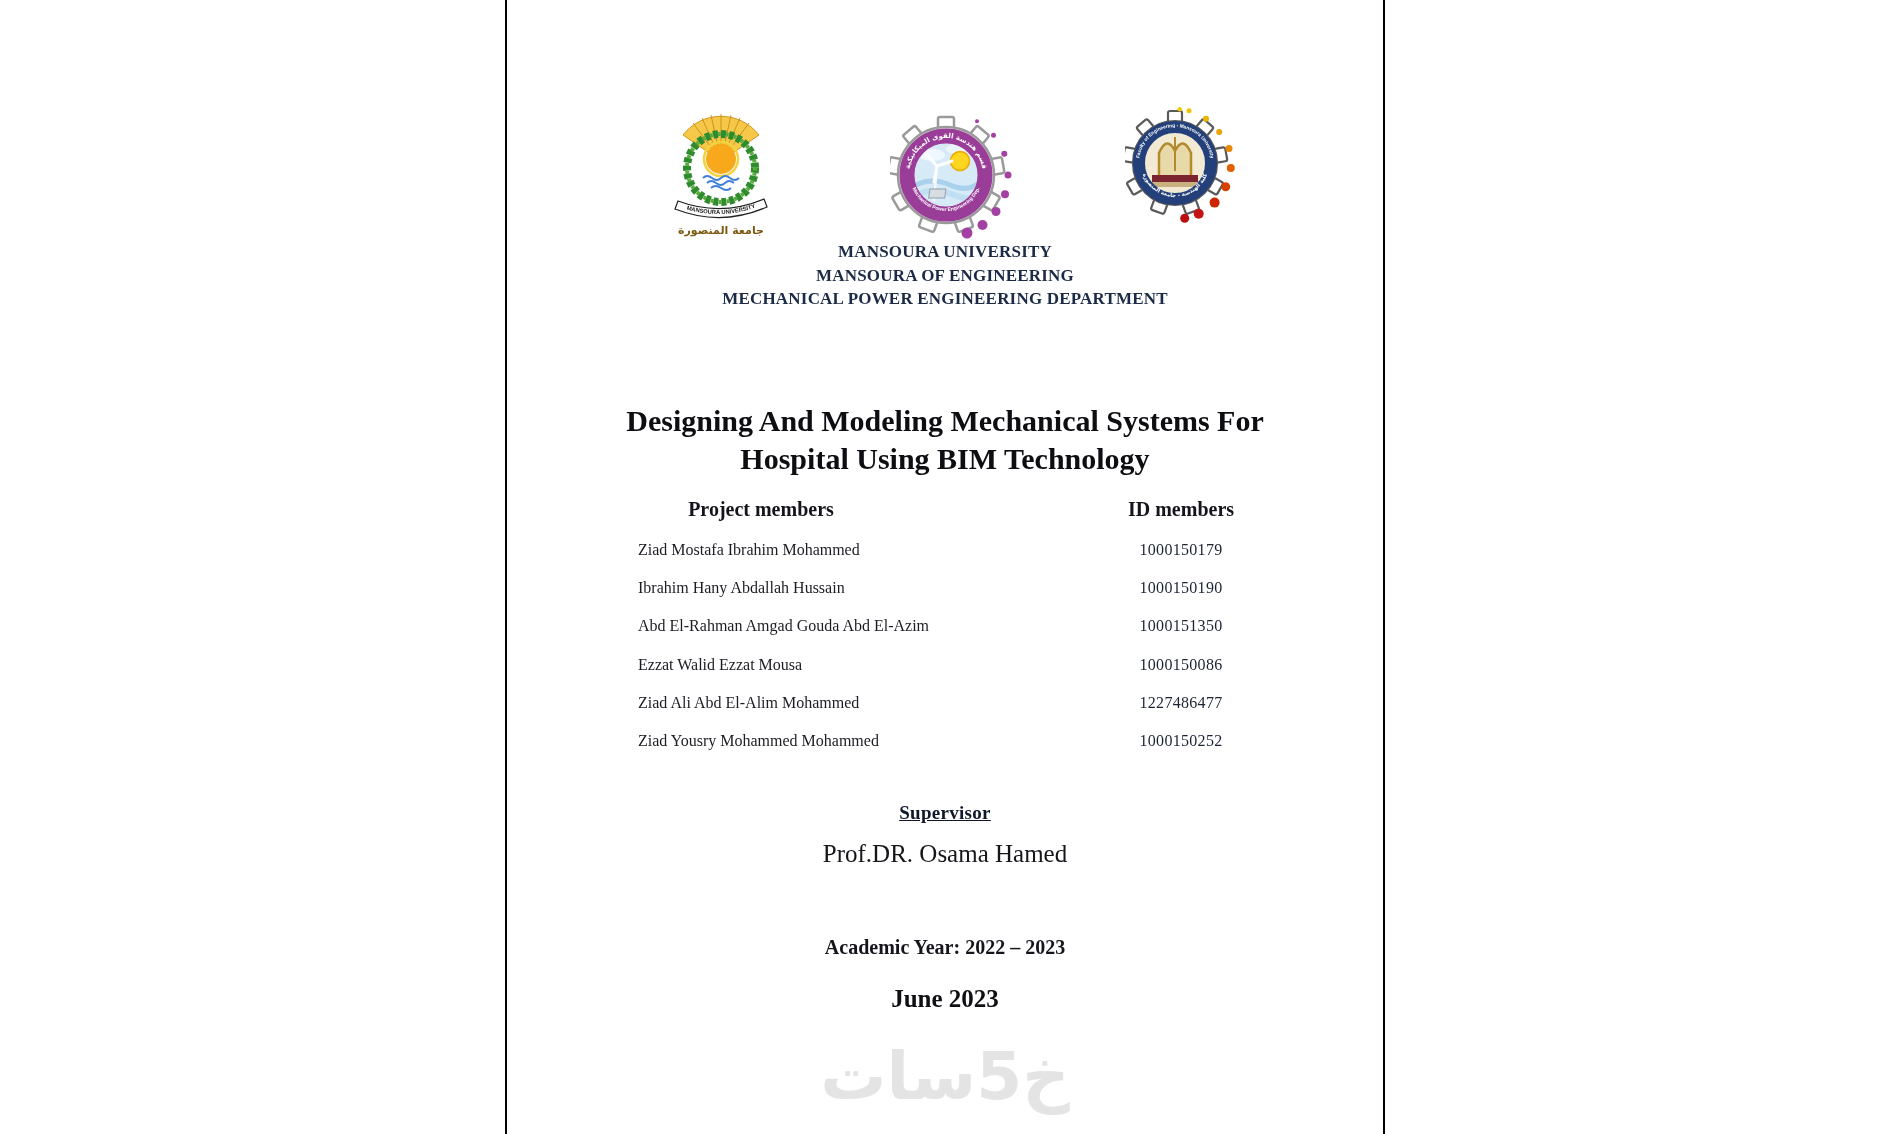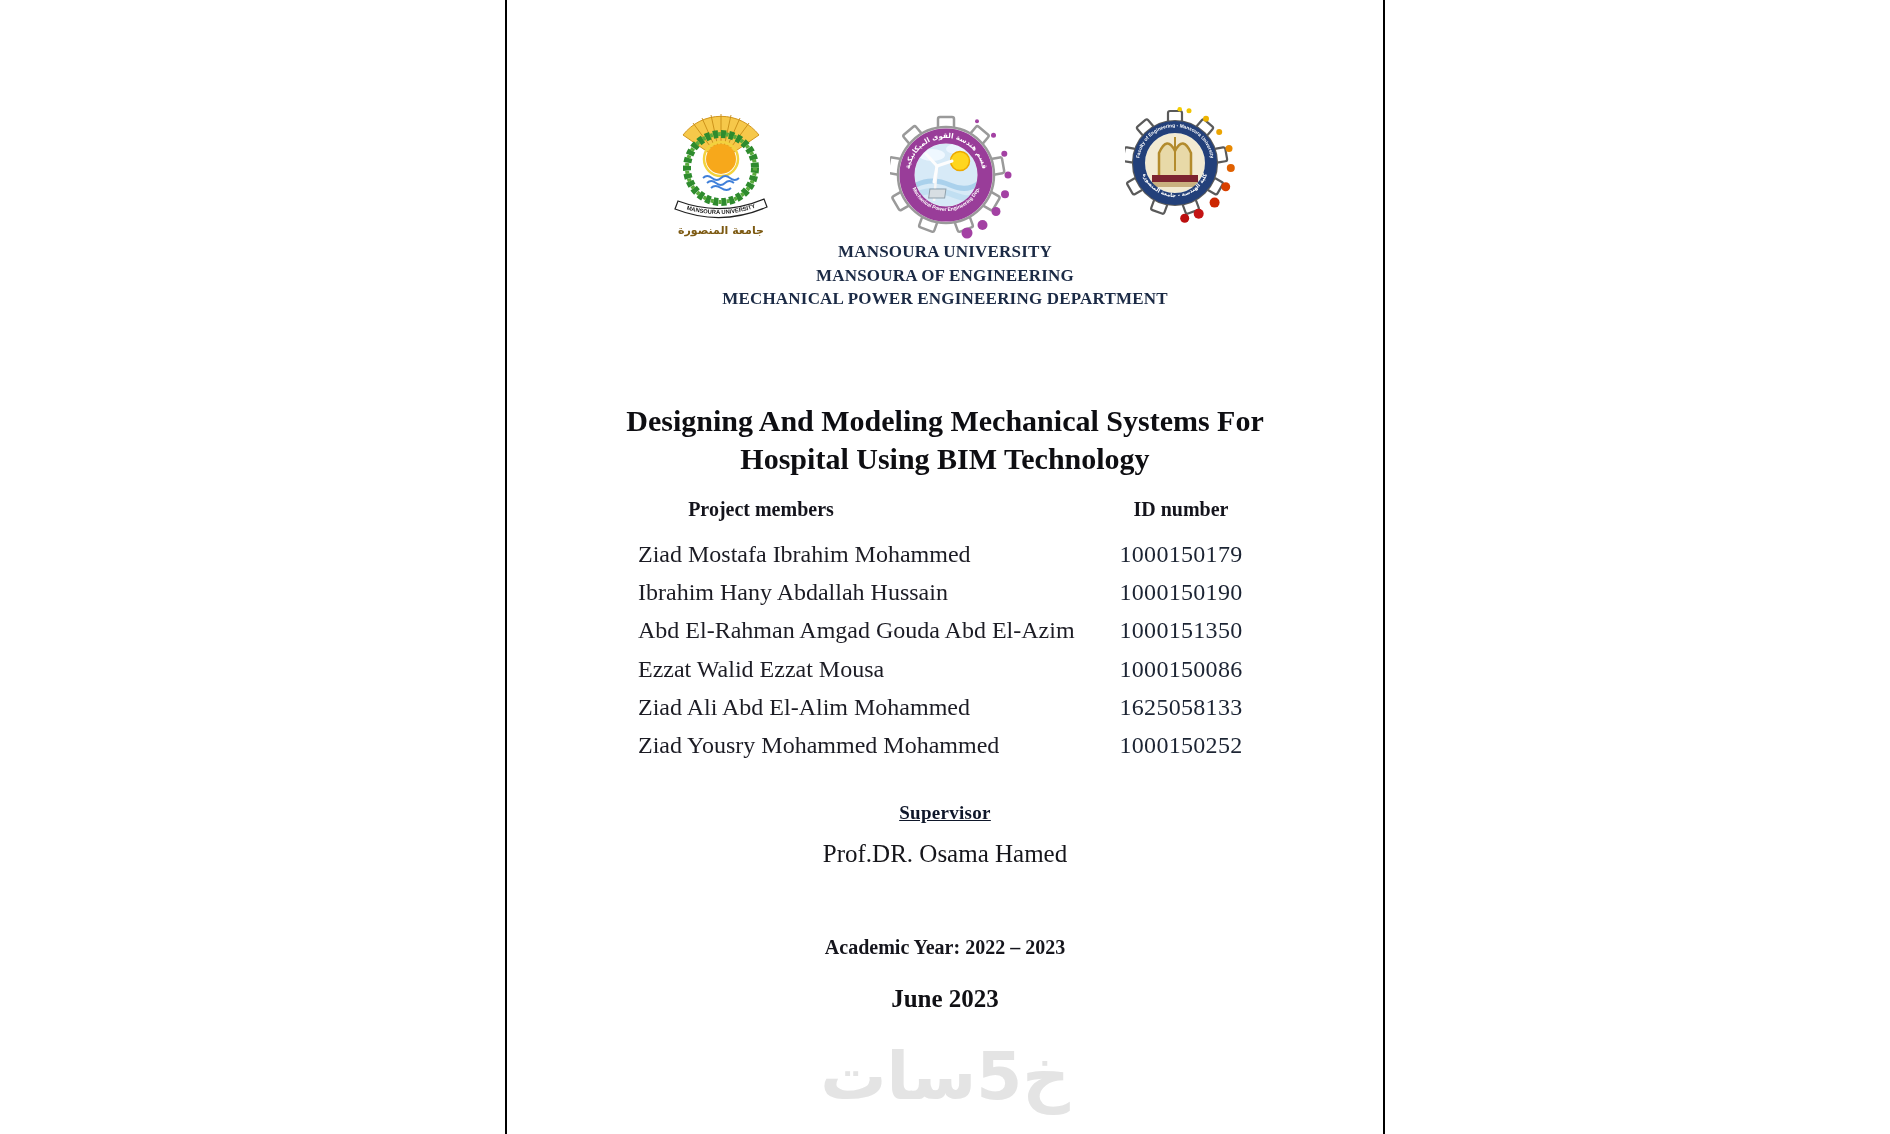--- a/index.html
+++ b/index.html
@@ -17,21 +17,21 @@
   .hdr{
     top:240px;color:#1b2a45;font-weight:bold;font-size:17px;line-height:23.5px;
     letter-spacing:.2px;
   }
   .title{
     top:402px;color:#0e0e12;font-weight:bold;font-size:30px;line-height:38px;
   }
   .thead{font-weight:bold;font-size:20px;color:#14141c;top:498px;}
   .thead .c1{position:absolute;left:114px;width:280px;text-align:center;}
   .thead .c2{position:absolute;left:594px;width:160px;text-align:center;}
-  .trow{font-size:24px;color:#1c1c24;height:26px;}
+  .trow{font-size:16px;color:#1c1c24;height:26px;}
   .trow .name{position:absolute;left:131px;white-space:nowrap;}
   .trow .id{position:absolute;left:594px;width:160px;text-align:center;letter-spacing:.3px;color:#1c2433;}
   .sup-label{top:802px;font-size:19px;font-weight:bold;text-decoration:underline;color:#0f172a;letter-spacing:.3px;}
   .sup-name{top:840px;font-size:25px;color:#15151a;font-weight:normal;}
   .acad{top:936px;font-size:20px;font-weight:bold;color:#15151c;}
   .june{top:979px;font-size:25px;font-weight:bold;color:#101014;margin-top:6px;}
   .watermark{
     top:1038px;font-family:"DejaVu Sans", sans-serif;font-weight:bold;
     font-size:66px;color:#e4e4e4;letter-spacing:2px;
   }
@@ -178,42 +178,42 @@
     <div>MECHANICAL POWER ENGINEERING DEPARTMENT</div>
   </div>
 
   <div class="abs centered title">
     <div>Designing And Modeling Mechanical Systems For</div>
     <div>Hospital Using BIM Technology</div>
   </div>
 
   <div class="abs thead" style="width:100%;">
     <div class="c1">Project members</div>
-    <div class="c2">ID number</div>
+    <div class="c2">ID members</div>
   </div>
 
   <div class="abs trow" style="top:541px;width:100%;">
     <span class="name">Ziad Mostafa Ibrahim Mohammed</span>
     <span class="id">1000150179</span>
   </div>
   <div class="abs trow" style="top:579px;width:100%;">
     <span class="name">Ibrahim Hany Abdallah Hussain</span>
     <span class="id">1000150190</span>
   </div>
   <div class="abs trow" style="top:617px;width:100%;">
     <span class="name">Abd El-Rahman Amgad Gouda Abd El-Azim</span>
     <span class="id">1000151350</span>
   </div>
   <div class="abs trow" style="top:656px;width:100%;">
     <span class="name">Ezzat Walid Ezzat Mousa</span>
     <span class="id">1000150086</span>
   </div>
   <div class="abs trow" style="top:694px;width:100%;">
     <span class="name">Ziad Ali Abd El-Alim Mohammed</span>
-    <span class="id">1625058133</span>
+    <span class="id">1227486477</span>
   </div>
   <div class="abs trow" style="top:732px;width:100%;">
     <span class="name">Ziad Yousry Mohammed Mohammed</span>
     <span class="id">1000150252</span>
   </div>
 
   <div class="abs centered sup-label">Supervisor</div>
   <div class="abs centered sup-name">Prof.DR. Osama Hamed</div>
 
   <div class="abs centered acad">Academic Year: 2022 – 2023</div>

